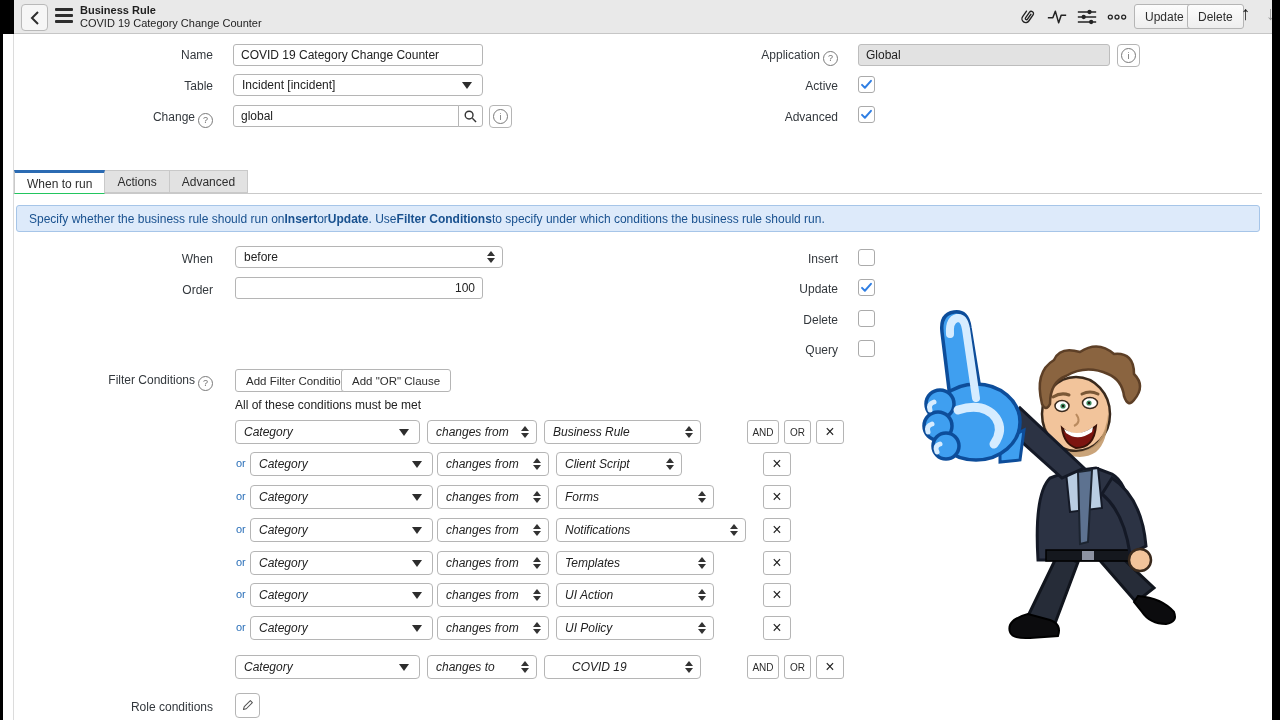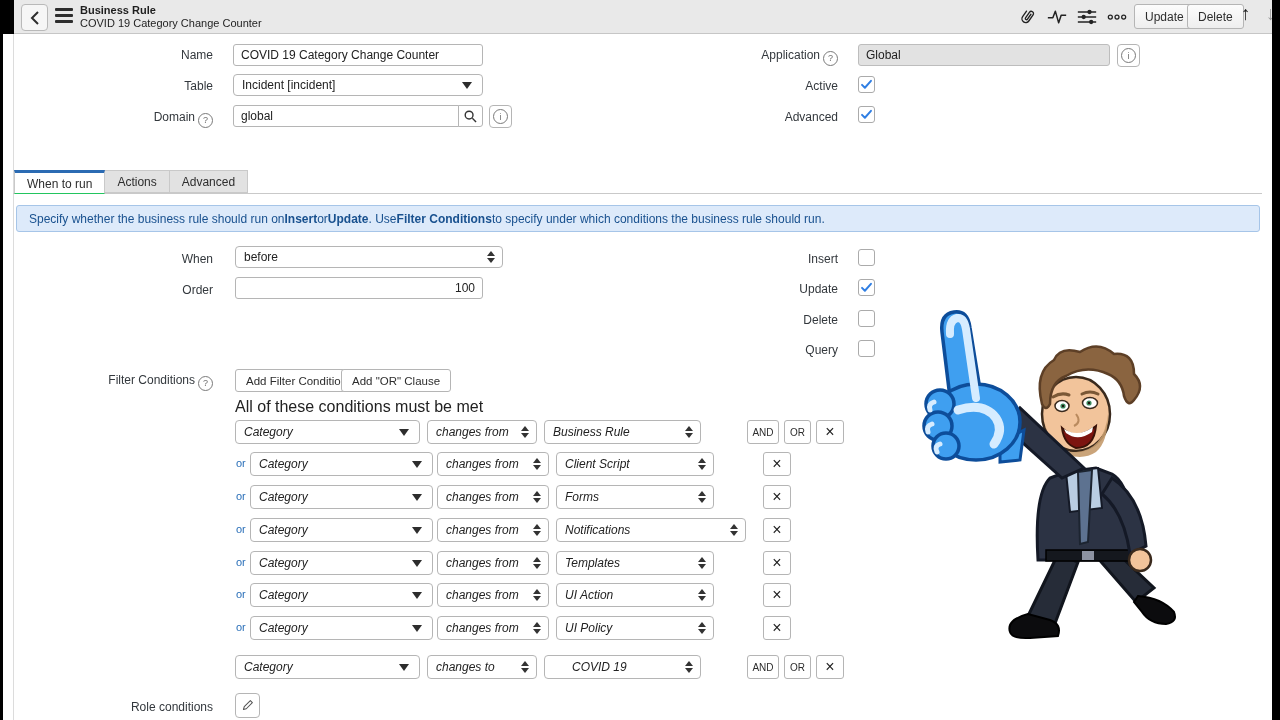--- a/index.html
+++ b/index.html
@@ -44,21 +44,21 @@
   .tab.on{background:#fff;border-top:3px solid #2b6bb3;border-bottom:1px solid #22c55e;margin-bottom:-1px;height:24px;z-index:2;}
   
   .infobar{position:absolute;left:13px;top:205px;width:1244px;height:27px;background:#ddeafa;border:1px solid #a6c5e8;border-radius:3px;box-sizing:border-box;display:flex;align-items:center;padding:0 12px;font-size:12px;color:#19518f;}
   
   .crow{position:absolute;left:0;width:100%;height:24px;}
   .crow .sel{height:24px;font-style:italic;}
   .sbtn{position:absolute;height:24px;background:#fff;border:1px solid #b5b5b5;border-radius:3px;font-size:10px;color:#2d2d2d;cursor:pointer;box-sizing:border-box;font-family:"Liberation Sans",sans-serif;padding:0;}
   .xbtn{position:absolute;height:24px;background:#fff;border:1px solid #b5b5b5;border-radius:3px;font-size:16px;color:#1e1e1e;cursor:pointer;box-sizing:border-box;display:flex;align-items:center;justify-content:center;padding:0;font-family:"Liberation Sans",sans-serif;}
   .orlab{position:absolute;font-size:11px;color:#2a6fb8;}
   .btn2{position:absolute;height:23px;background:#fff;border:1px solid #b5b5b5;border-radius:3px;font-size:11.5px;color:#2d2d2d;padding:0 10px;cursor:pointer;font-family:"Liberation Sans",sans-serif;}
-  .plain{position:absolute;font-size:16px;color:#222;}
+  .plain{position:absolute;font-size:12px;color:#222;}
   svg{display:block;}
 </style>
 </head>
 <body>
 
 <div class="screen">
   <div class="hdr-corner"></div>
 
   <div class="hdr">
     <div class="backbtn">
@@ -126,21 +126,21 @@
       <span class="dtri"></span>
     </div>
 
   <div class="lblr" style="left:640px;top:79px">Active</div>
   <div class="chk" style="left:855px;top:76px">
       <svg width="13" height="13" viewBox="0 0 16 16">
         <path d="M2.5 8.5 L6 12 L13.5 3.5" fill="none" stroke="#2f7ee3" stroke-width="2.4" stroke-linecap="round" stroke-linejoin="round"></path>
       </svg>
     </div>
 
-  <div class="lbl" style="left:30px;top:110px"><span>Domain</span><span class="circ">?</span></div>
+  <div class="lbl" style="left:30px;top:110px"><span>Change</span><span class="circ">?</span></div>
   <input class="fld" style="left: 230px; top: 105px; width: 226px; border-radius: 3px 0px 0px 3px;" value="global">
   <div class="addon" style="left:455px;top:105px">
     <svg width="13" height="13" viewBox="0 0 14 14">
         <circle cx="5.5" cy="5.5" r="4.2" fill="none" stroke="#333" stroke-width="1.5"></circle>
         <line x1="9" y1="9" x2="13" y2="13" stroke="#333" stroke-width="1.5"></line>
       </svg>
   </div>
   <div class="iconbtn" style="left:486px;top:105px">
       <span class="circ" style="margin-left:0">i</span>
     </div>
@@ -231,21 +231,21 @@
           <span>Category</span>
           <span class="dtri"></span>
         </div>
         <div class="sel" style="left: 434px; width: 112px;">
           <span>changes from</span>
           <span class="stepper">
             <i class="up"></i>
             <i class="dn"></i>
           </span>
         </div>
-        <div class="sel" style="left: 553px; width: 158px;">
+        <div class="sel" style="left: 553px; width: 126px;">
           <span>Client Script</span>
           <span class="stepper">
             <i class="up"></i>
             <i class="dn"></i>
           </span>
         </div>
         <button class="xbtn" style="left: 760px; width: 28px;">×</button>
       </div>
       <div class="crow" style="top: 485px;">
         <span class="orlab" style="left: 233px; top: 5px;">or</span>

